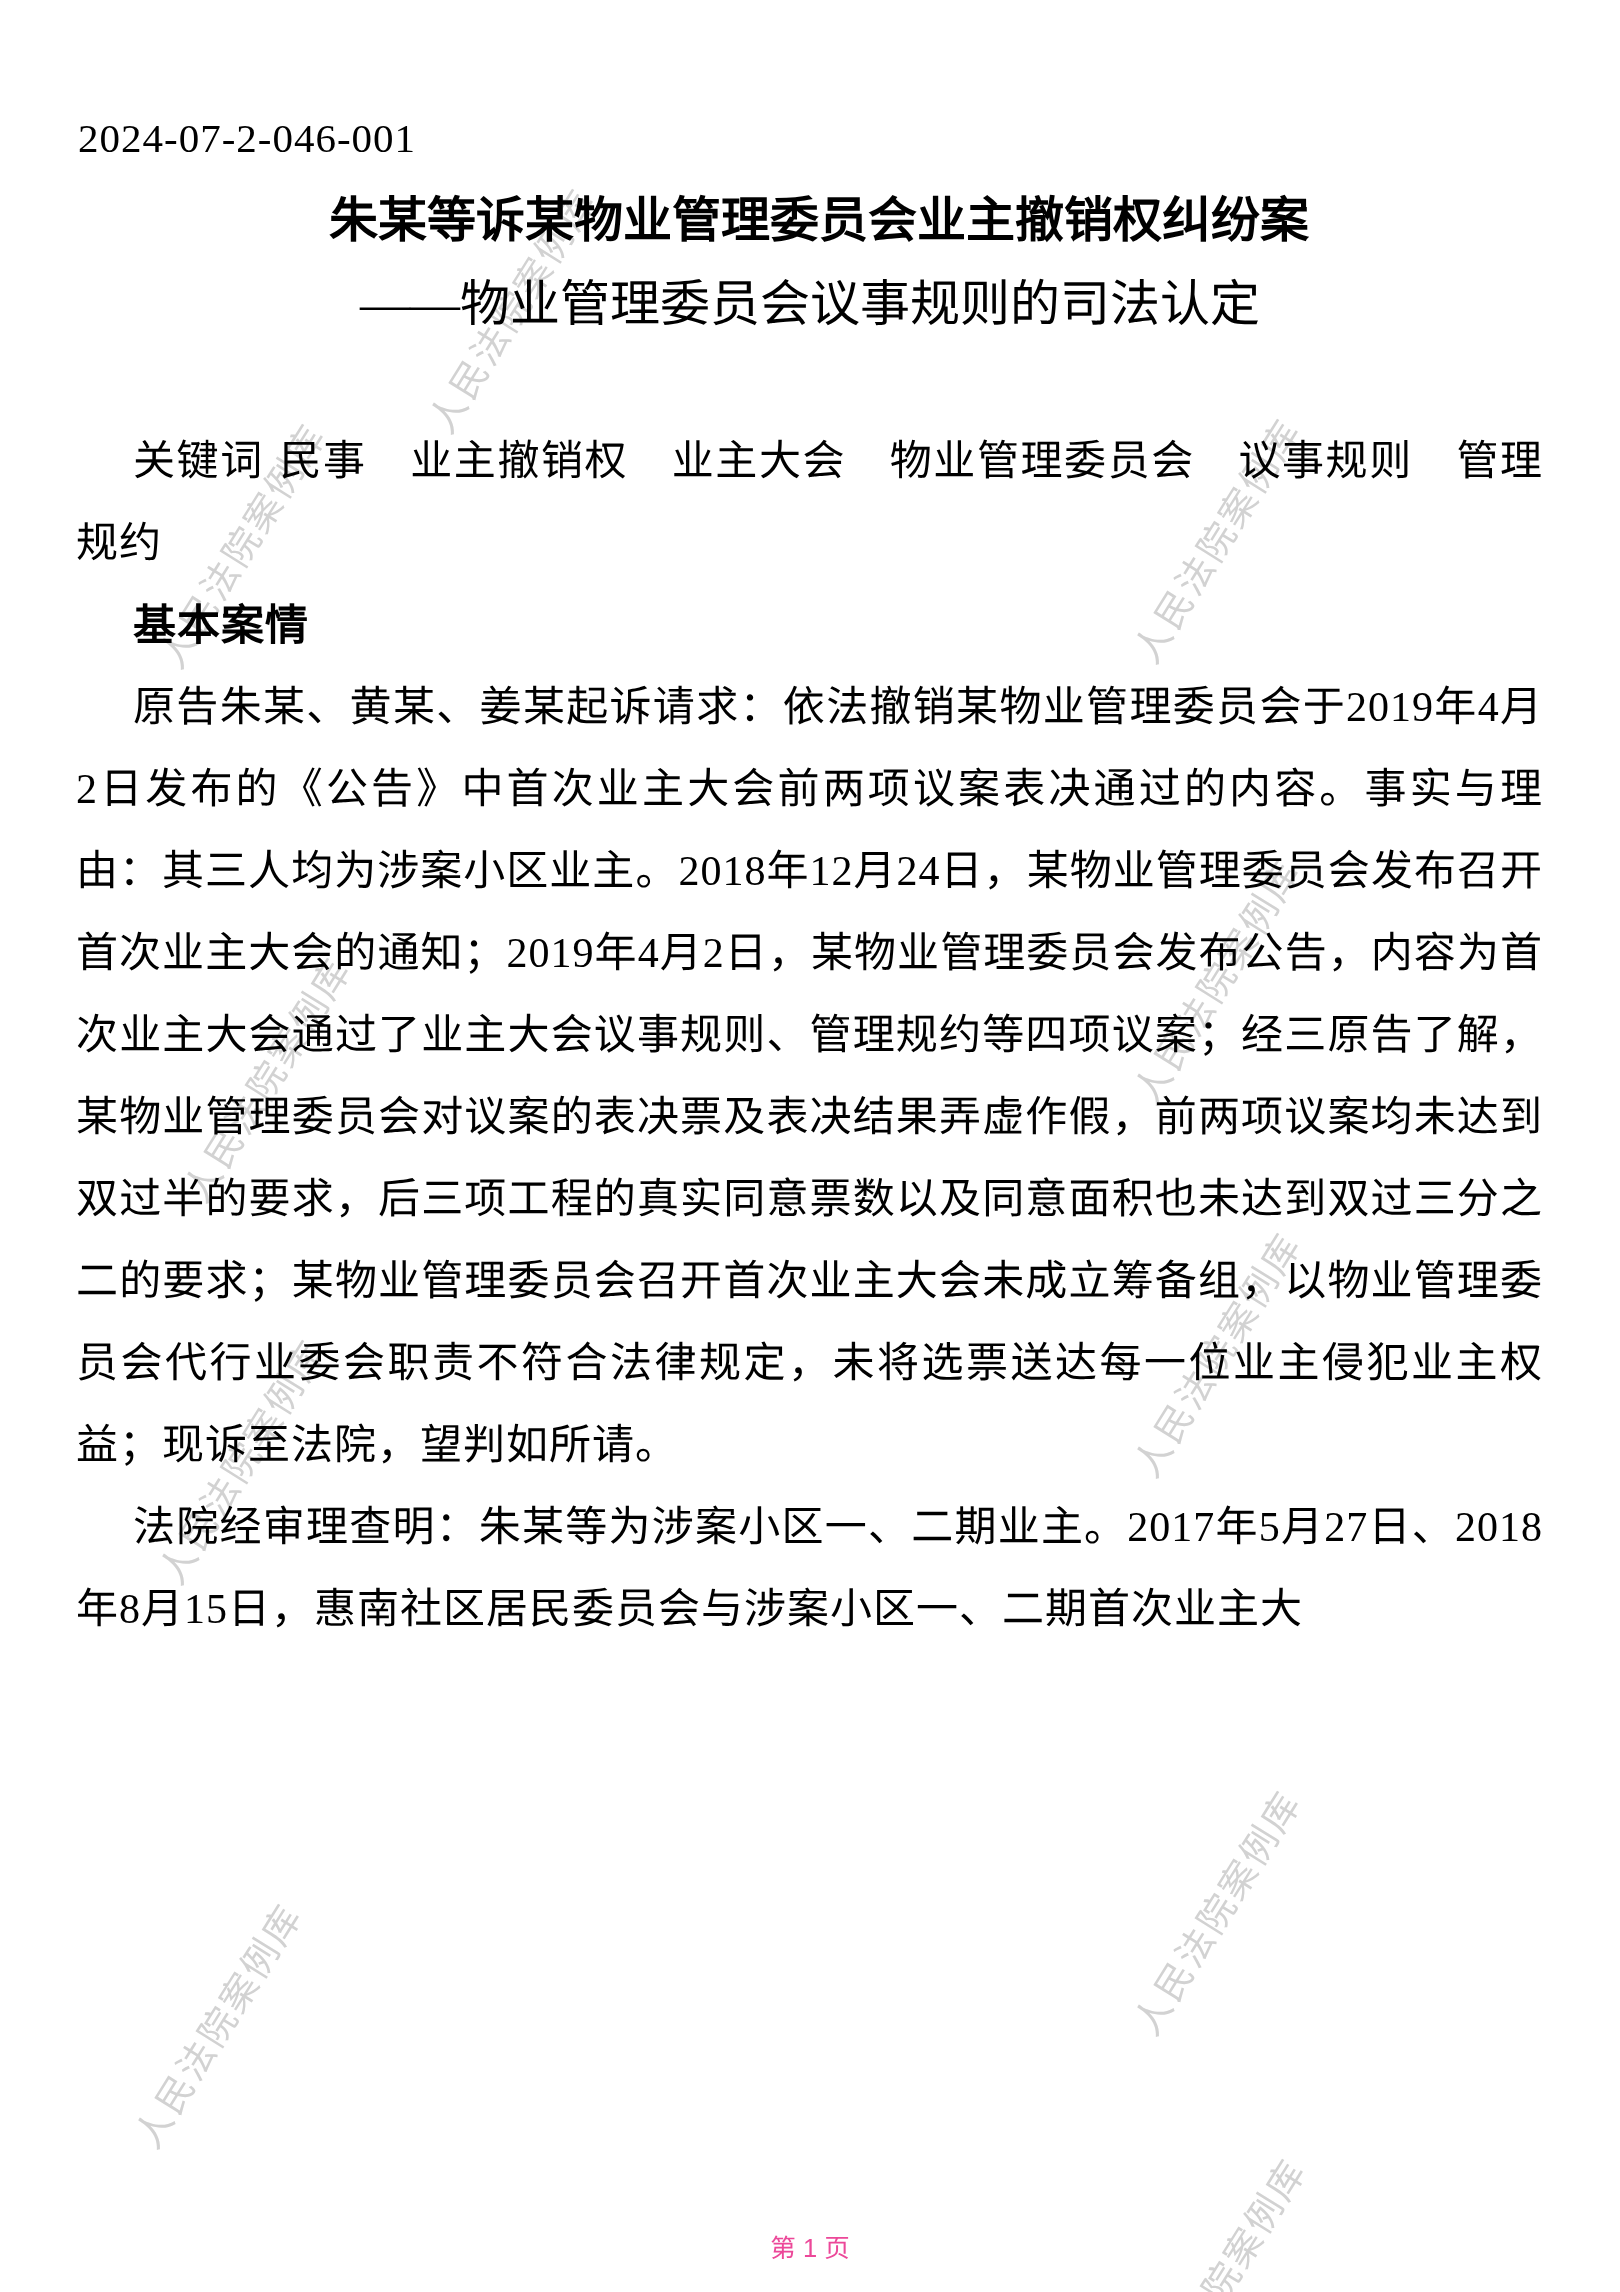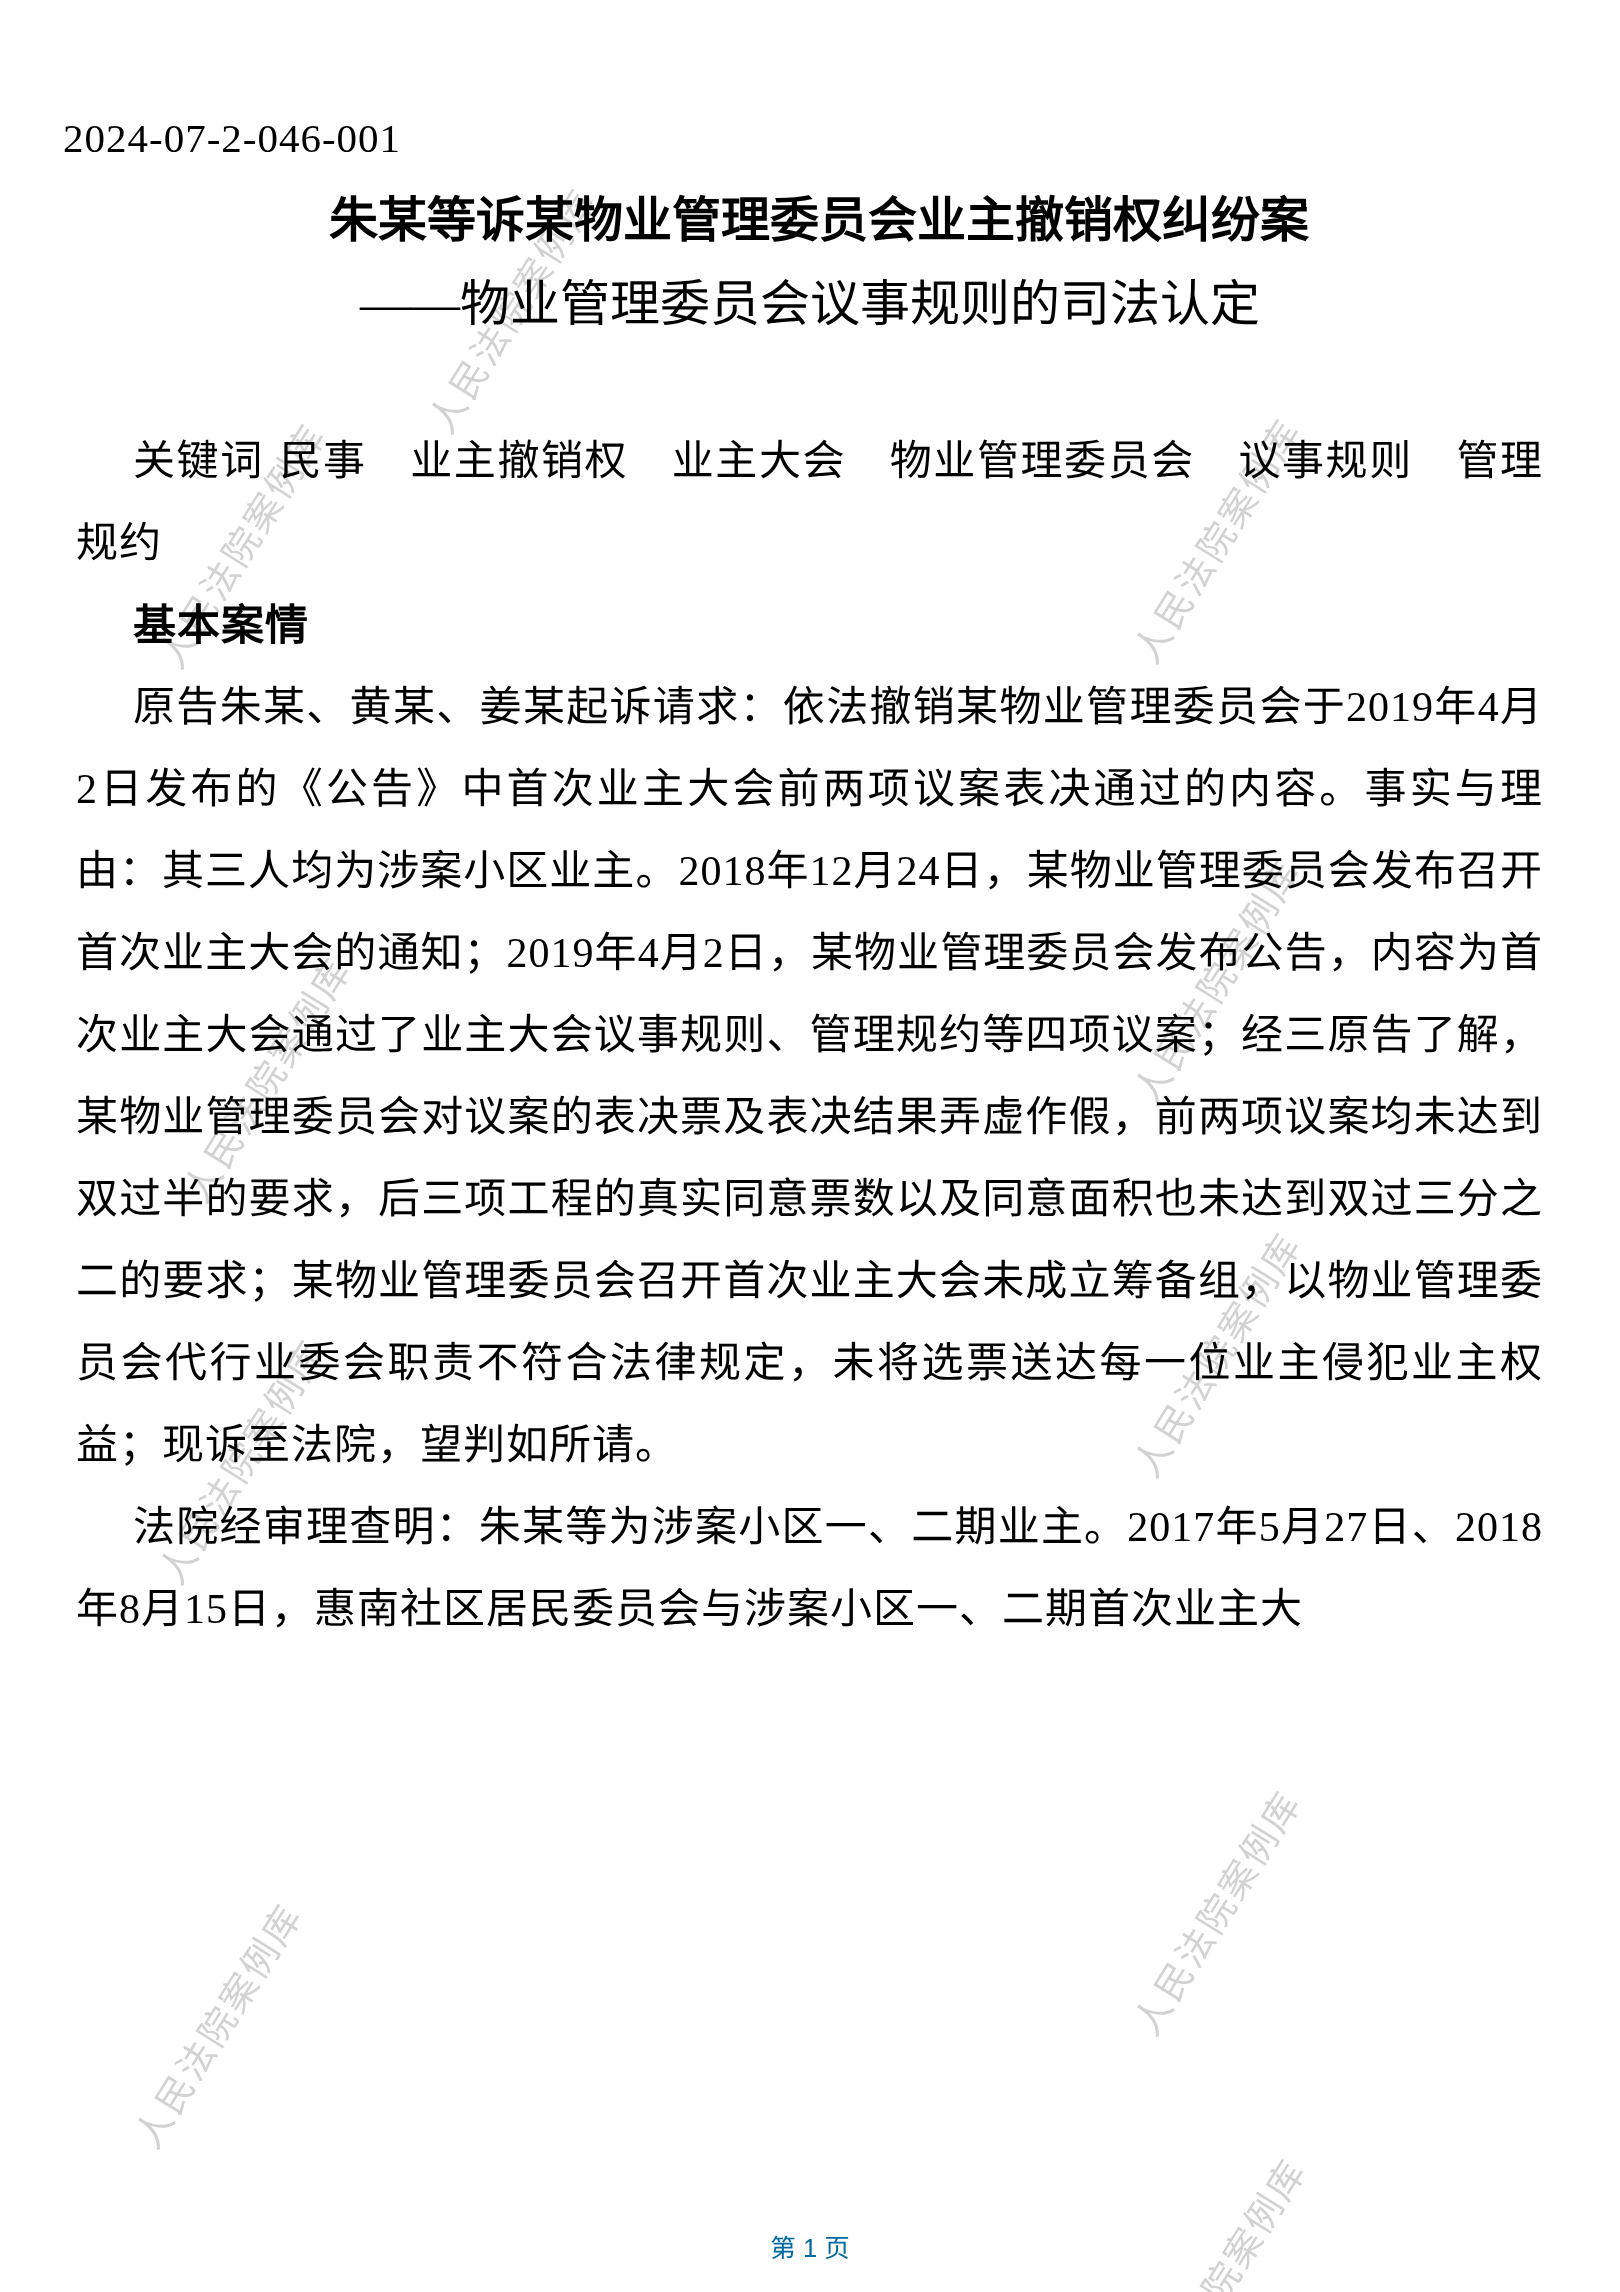--- a/index.html
+++ b/index.html
@@ -31,21 +31,21 @@
     letter-spacing: 2.9px;
     color: var(--wm-color, #d2d2d2);
     white-space: nowrap;
     user-select: none;
   }
   
   .content { position: relative; z-index: 1; }
 
   .case-number {
     position: absolute;
-    left: 63px;
+    left: 78px;
     top: 114px;
     font-size: 41px;
     line-height: 1.2;
     letter-spacing: 1px;
   }
   .case-title {
     position: absolute;
     left: 0;
     top: 190px;
     width: 100%;
@@ -92,21 +92,21 @@
     line-height: 82px;
   }
   .page-footer {
     position: absolute;
     left: 0;
     top: 2227px;
     width: 100%;
     text-align: center;
     font-family: "Liberation Sans", "DejaVu Sans", sans-serif;
     font-size: 25.5px;
-    color: #0369a1;
+    color: #ec4899;
   }
 </style>
 </head>
 <body>
 
 <div class="page">
 
   <div class="wm-layer">
     <span class="wm" style="left:510px;  top:309px;">人民法院案例库</span>
     <span class="wm" style="left:240px;  top:544px;">人民法院案例库</span>

